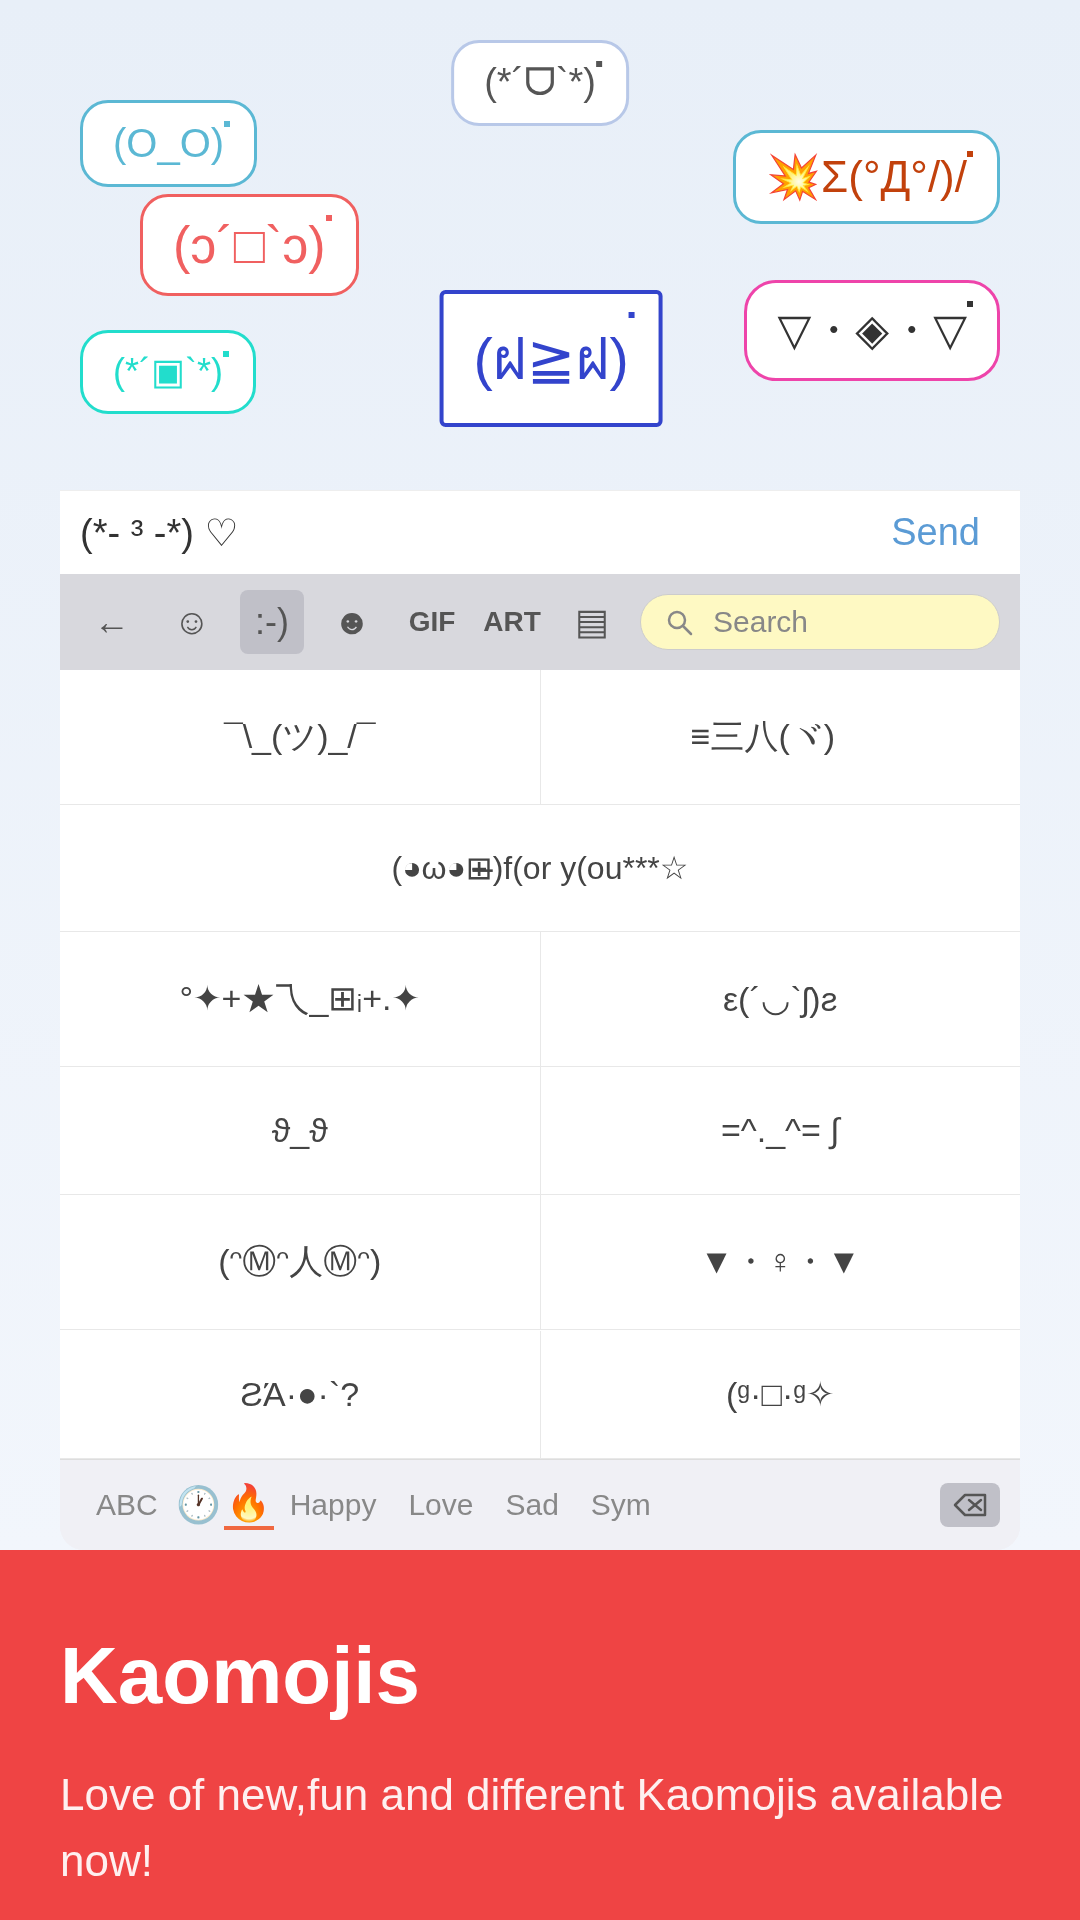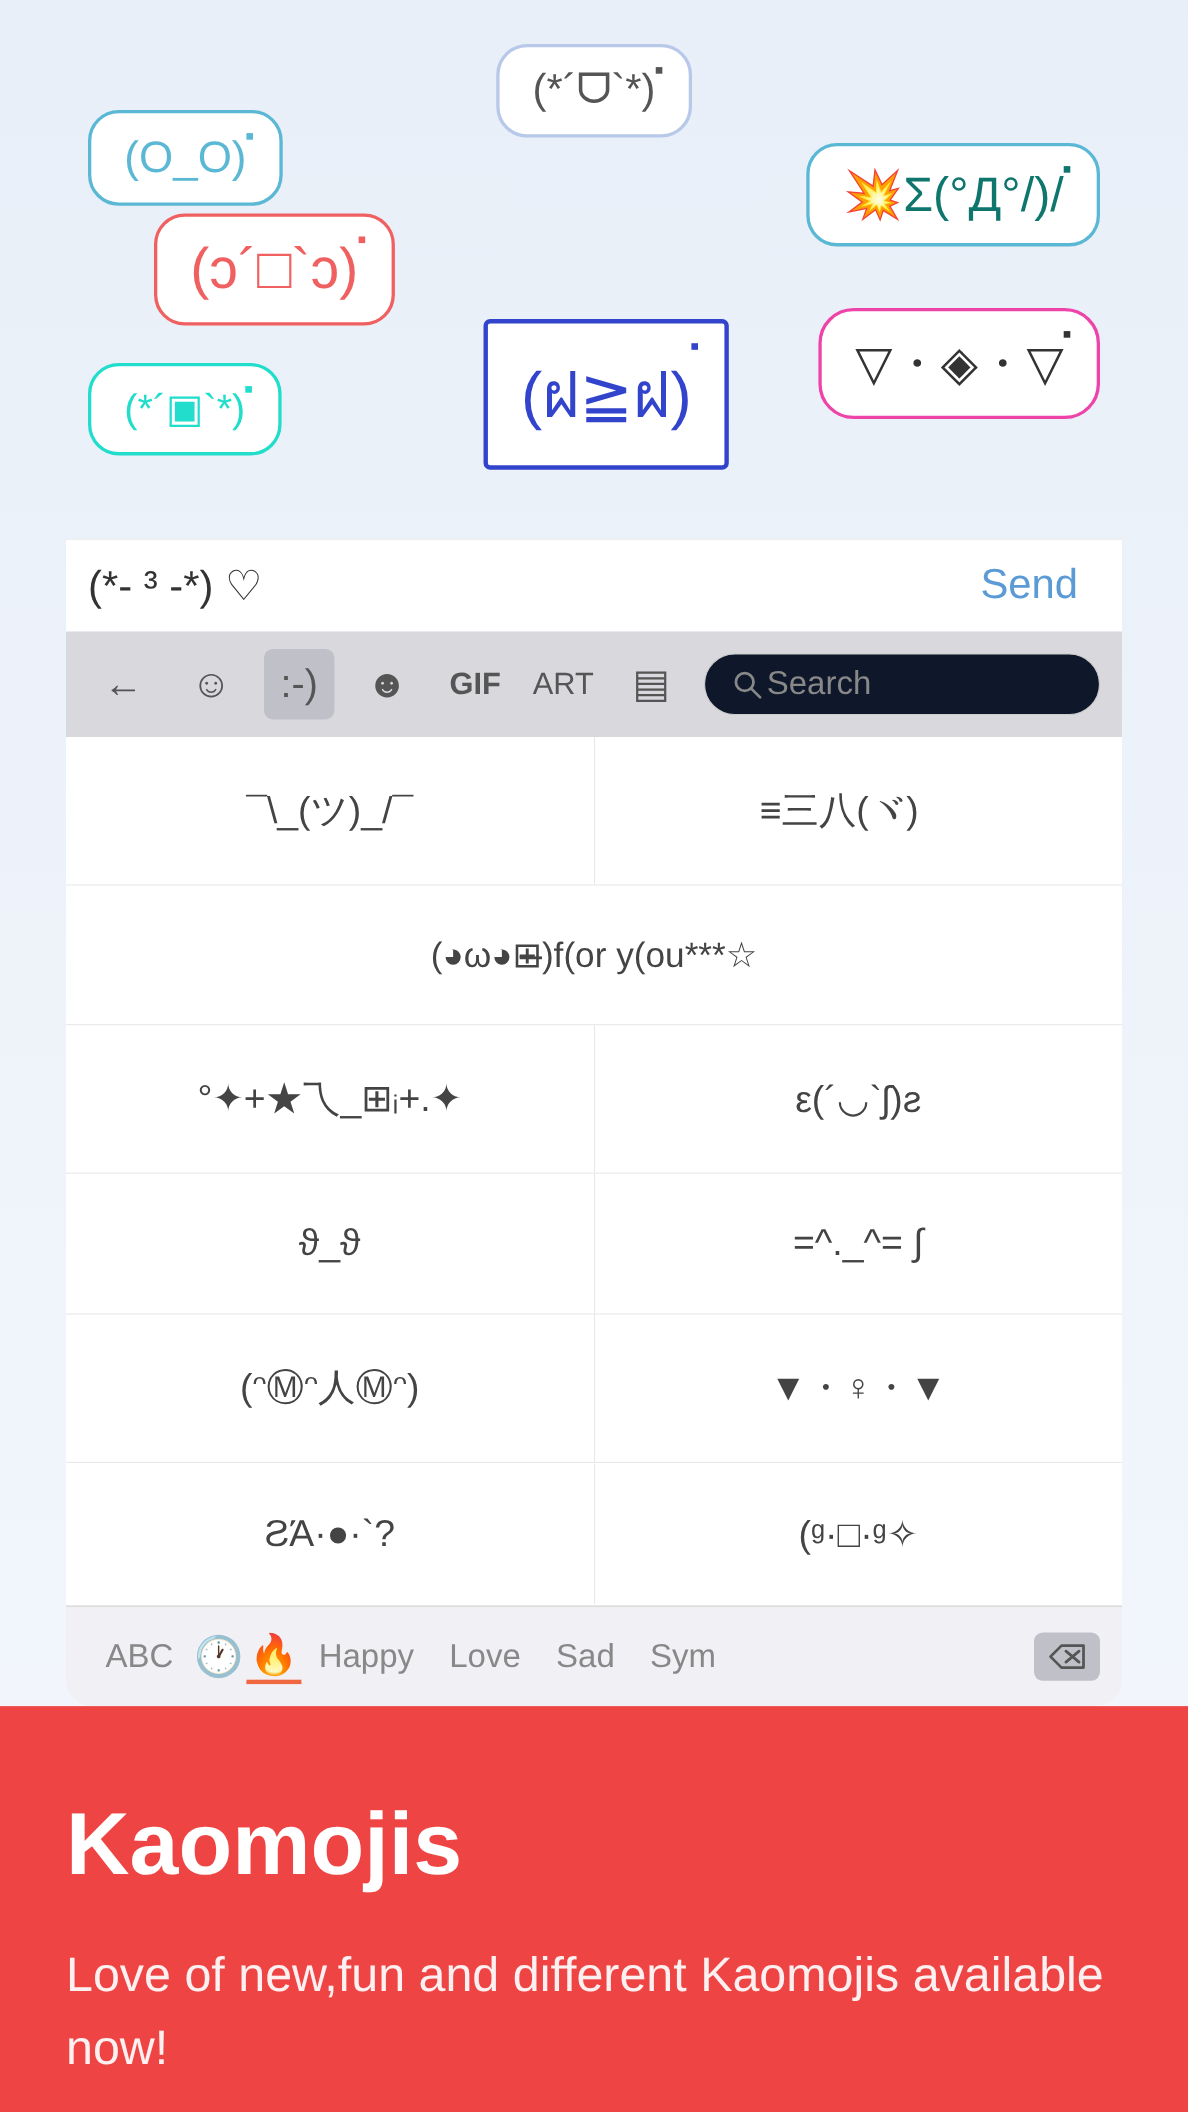--- a/index.html
+++ b/index.html
@@ -56,21 +56,21 @@
       left: 20px;
       border: 3px solid #5BB8D4;
       color: #5BB8D4;
       font-size: 40px;
     }
 
     .bubble-top-right {
       top: 90px;
       right: 20px;
       border: 3px solid #5BB8D4;
-      color: #0f766e;
+      color: #c2410c;
       font-size: 44px;
     }
 
     .bubble-mid-left {
       top: 154px;
       left: 80px;
       border: 3px solid #F06060;
       color: #F06060;
       font-size: 52px;
     }
@@ -157,24 +157,24 @@
       border-radius: 8px;
     }
 
     .toolbar-icon.active {
       background: #C0C0C8;
     }
 
     .search-pill {
       display: flex;
       align-items: center;
-      background: #0f172a;
+      background: #fef9c3;
       border-radius: 30px;
       padding: 10px 24px;
-      gap: 4px;
+      gap: 20px;
       flex: 1;
       cursor: pointer;
       border: 1.5px solid #ccc;
     }
 
     .search-pill span {
       font-size: 30px;
       color: #888;
     }
 
@@ -326,21 +326,21 @@
       <div class="toolbar-icon active">
         <span>:-)</span>
       </div>
       <div class="toolbar-icon">
         <span>☻</span>
       </div>
       <div class="toolbar-icon">
         <span style="font-size:28px;font-weight:700;color:#555;">GIF</span>
       </div>
       <div class="toolbar-icon">
-        <span style="font-size:28px;font-weight:400;color:#555;">ART</span>
+        <span style="font-size:28px;font-weight:700;color:#555;">ART</span>
       </div>
       <div class="toolbar-icon">
         <span>▤</span>
       </div>
       <div class="search-pill">
         <svg width="28" height="28" viewBox="0 0 28 28">
           <circle cx="12" cy="12" r="8" stroke="#888" stroke-width="2.5" fill="none"></circle>
           <line x1="18" y1="18" x2="26" y2="26" stroke="#888" stroke-width="2.5" stroke-linecap="round"></line>
         </svg>
         <span style="font-size:30px;color:#888;">Search</span>

